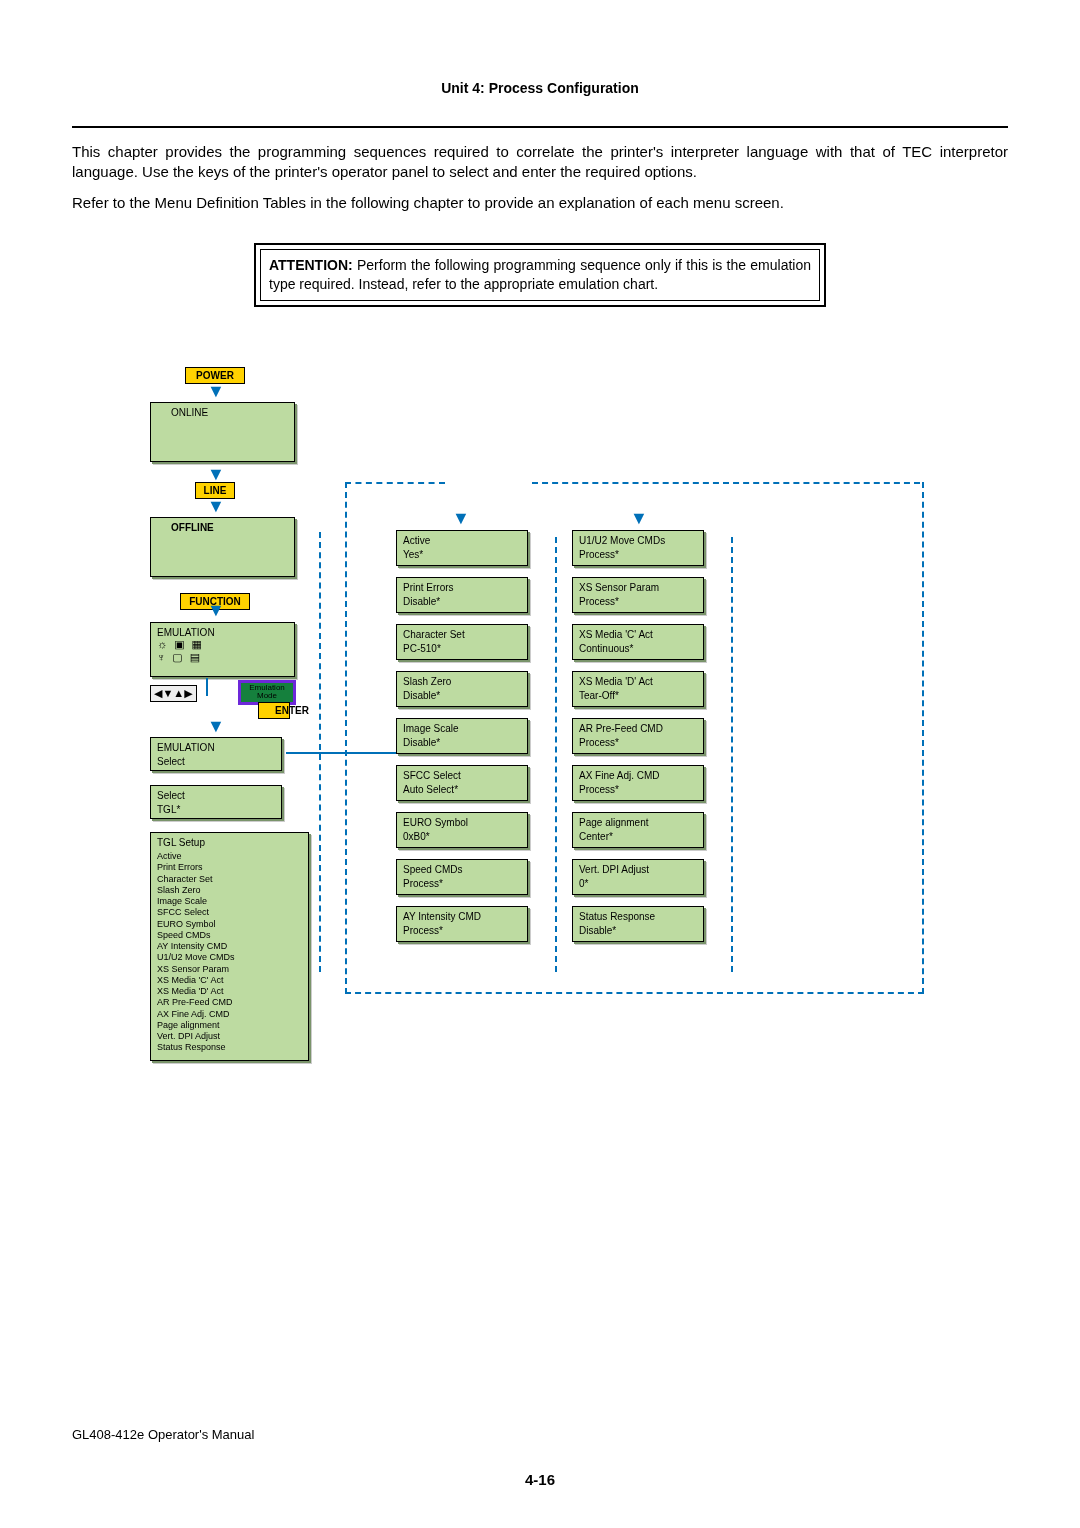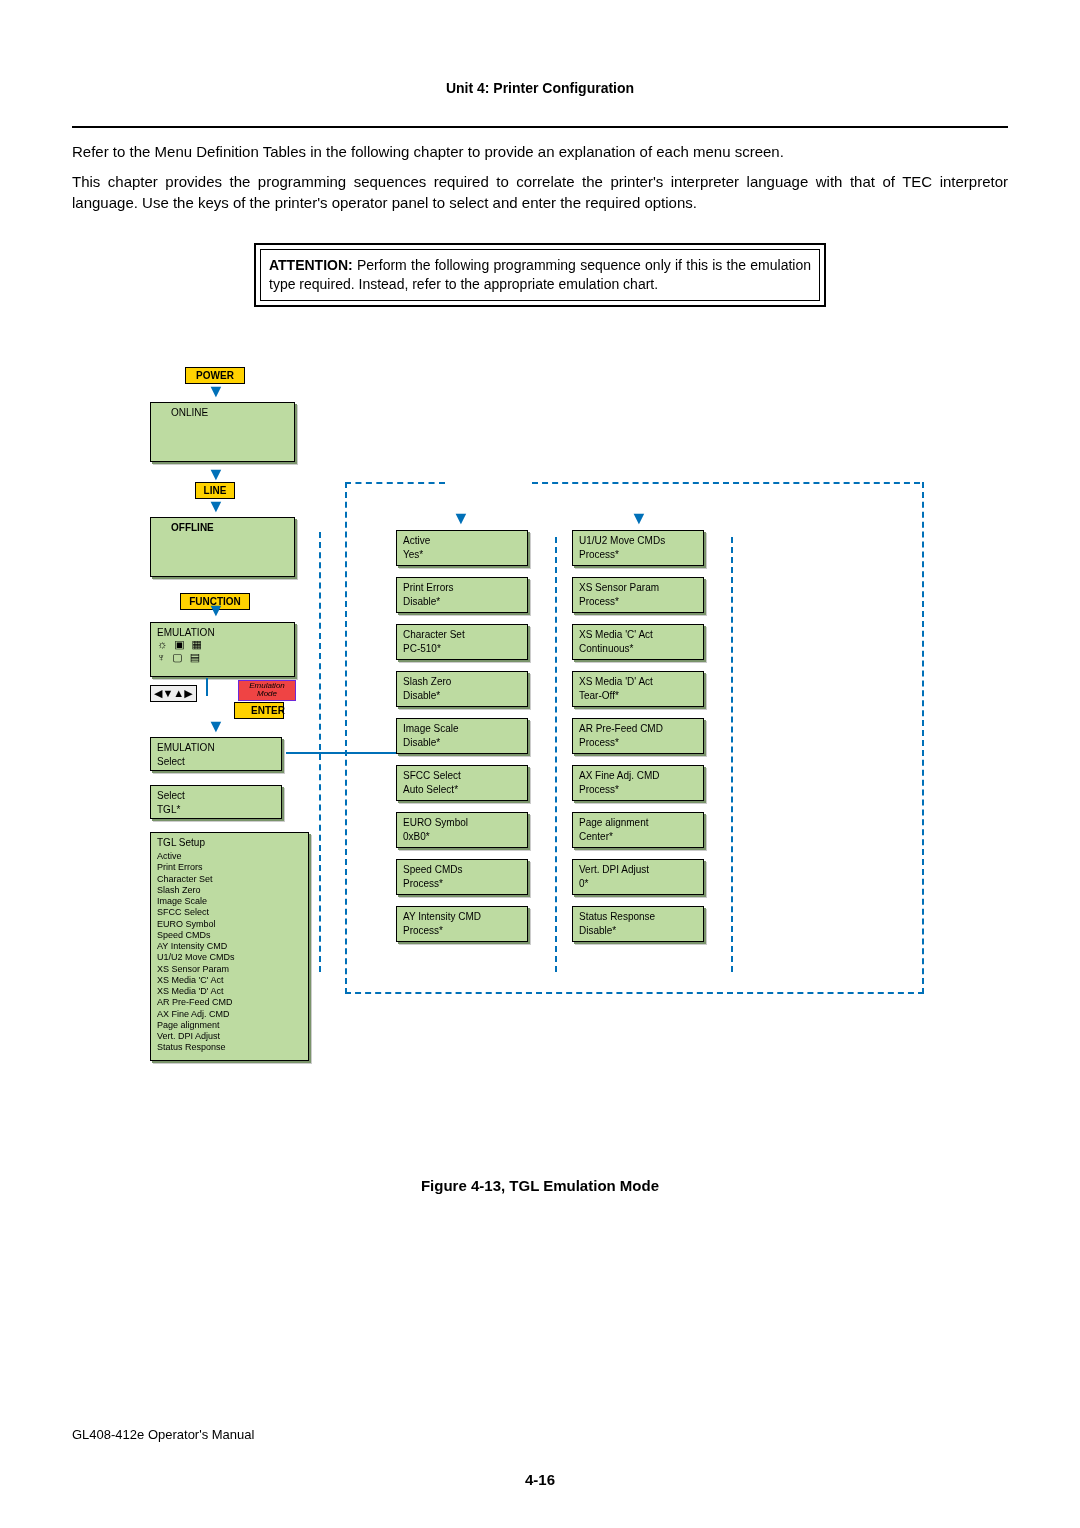--- a/index.html
+++ b/index.html
@@ -93,24 +93,23 @@
     color: #0070b8;
     font-size: 18px;
     line-height: 1;
   }
   .flowchart .tall-list div {
     font-size: 9px;
     line-height: 1.25;
   }
   .flowchart .emu-label {
     position: absolute;
-    background: #ef4444;
-    border: 1px solid #6d28d9;
+    background: #15803d;
+    border: 3px solid #6d28d9;
     font-size: 8px;
-    font-style: italic;
     color: #000;
     padding: 1px 2px;
     text-align: center;
     box-sizing: border-box;
     line-height: 1.1;
   }
   .emu-screen {
     width:145px; height:55px; padding:4px 6px;
   }
   .emu-screen .icons {
@@ -143,27 +142,27 @@
     font-weight: bold;
     font-size: 15px;
     margin-top: 44px;
   }
 </style>
 </head>
 <body>
 
 <div class="page">
 
-  <div class="unit-label">Unit 4: Printer Configuration</div>
+  <div class="unit-label">Unit 4: Process Configuration</div>
 
   <div class="title-rule"></div>
 
   <div class="intro-text">
+    <p>This chapter provides the programming sequences required to correlate the printer's interpreter language with that of TEC interpretor language. Use the keys of the printer's operator panel to select and enter the required options.</p>
     <p>Refer to the Menu Definition Tables in the following chapter to provide an explanation of each menu screen.</p>
-    <p>This chapter provides the programming sequences required to correlate the printer's interpreter language with that of TEC interpretor language. Use the keys of the printer's operator panel to select and enter the required options.</p>
   </div>
 
   <div class="attention-box">
     <div class="attention-inner">
       <b>ATTENTION:</b>
       <span>Perform the following programming sequence only if this is the emulation type required. Instead, refer to the appropriate emulation chart.</span>
     </div>
   </div>
 
   <div class="flowchart">
@@ -187,21 +186,21 @@
     <div class="arrow" style="left:57px; top:234px;">▼</div>
 
     <div class="node emu-screen" style="left:0; top:255px;">
       <div>EMULATION</div>
       <div class="icons">☼ ▣ ▦<br>♆ ▢ ▤</div>
     </div>
 
     <div class="arrow-keys" style="left:0; top:318px;">◀▼▲▶</div>
     <div style="position:absolute; left:56px; top:311px; width:0; height:18px; border-left:2px solid #0070b8;"></div>
     <div class="emu-label" style="left:88px; top:313px; width:58px;">Emulation Mode</div>
-    <div class="label-btn" style="left:84px; top:335px; width:50px;padding-left:16px;">ENTER</div>
+    <div class="label-btn" style="left:108px; top:335px; width:32px;padding-left:16px;">ENTER</div>
 
     <div class="arrow" style="left:57px; top:350px;">▼</div>
 
     <div class="node mini" style="left:0; top:370px; height:34px;">
       <div>EMULATION</div>
       <div>Select</div>
     </div>
 
     <div class="node mini" style="left:0; top:418px; height:34px;">
       <div>Select</div>
@@ -312,20 +311,19 @@
       <div>Vert. DPI Adjust</div>
       <div>0*</div>
     </div>
     <div class="node mini" style="left:422px; top:539px;">
       <div>Status Response</div>
       <div>Disable*</div>
     </div>
 
   </div>
 
-  <div class="figure-caption">Figure 4-13, TGL Emulation Mode</div>
 
   <div class="footer">
     <span class="left">GL408-412e Operator's Manual</span>
     <div class="center">4-16</div>
   </div>
 
 </div>
 
 </body></html>

